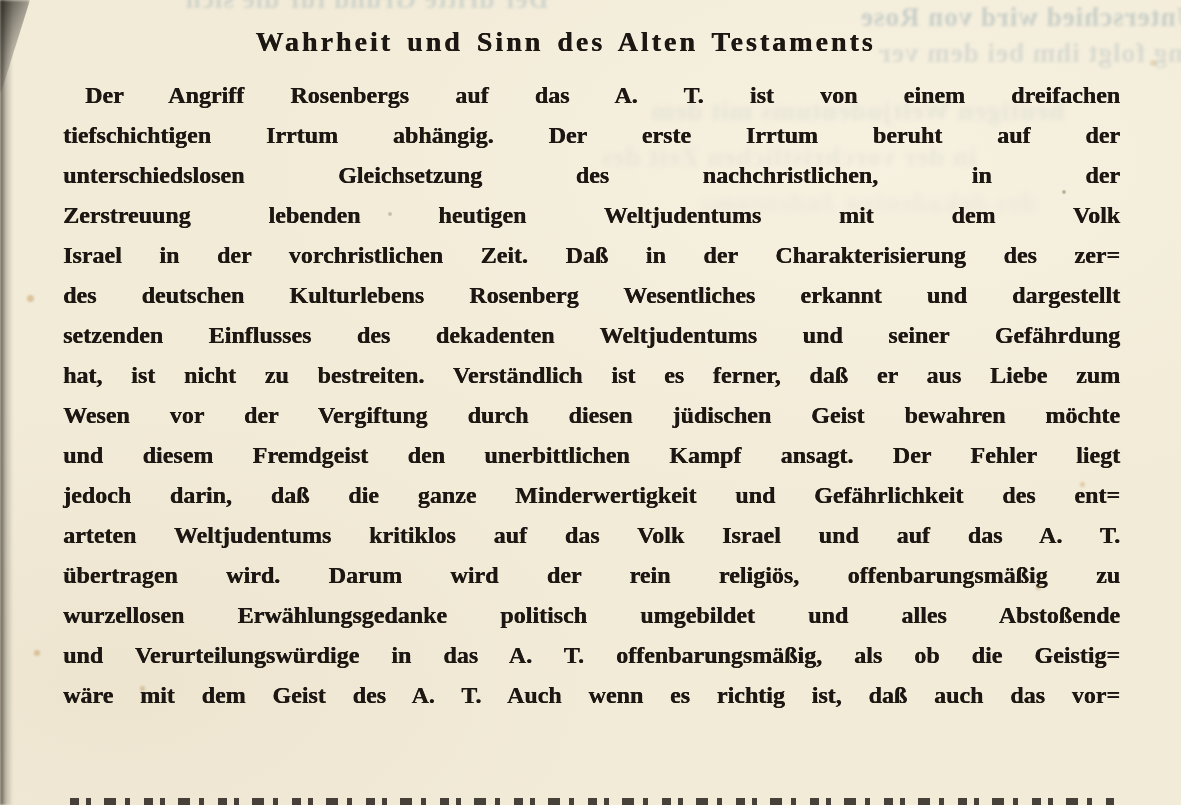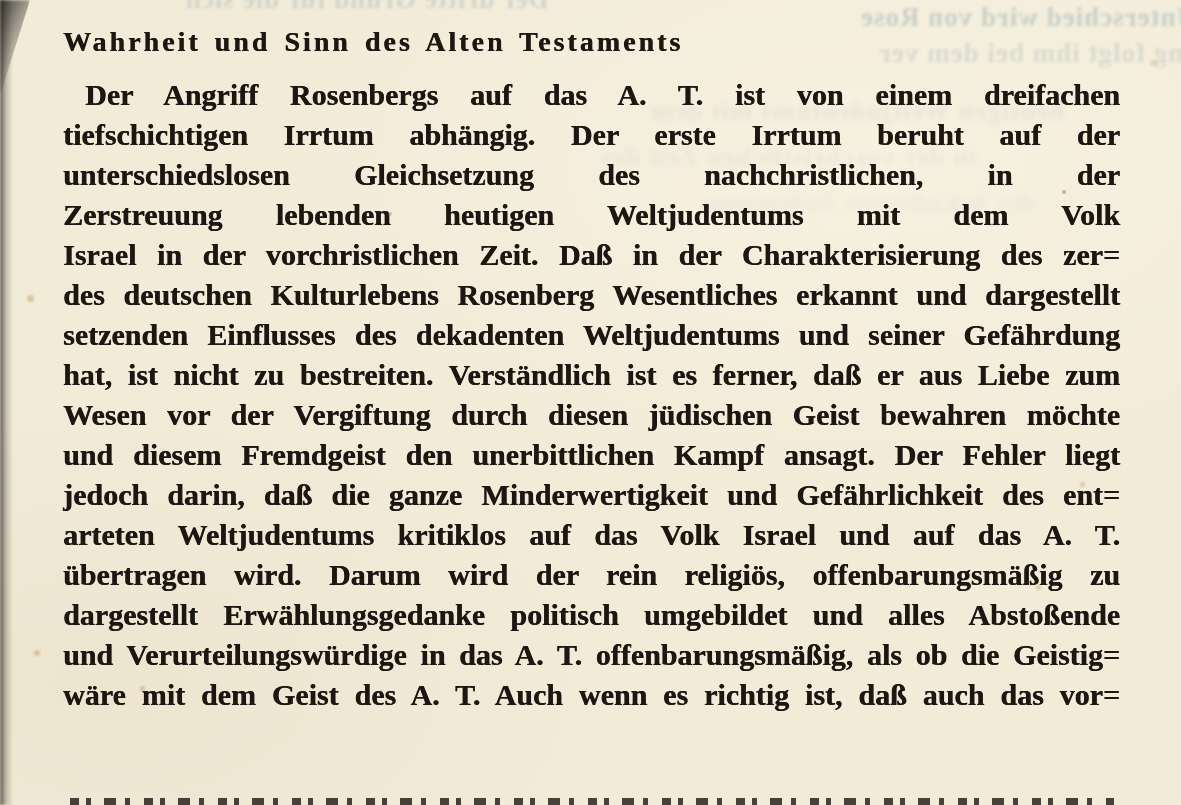--- a/index.html
+++ b/index.html
@@ -54,37 +54,38 @@
   .g-mid-1       { top: 96px;  left: 650px; font-size: 27px; opacity: 0.20; filter: blur(2.6px); }
   .g-mid-2       { top: 142px; left: 600px; font-size: 27px; opacity: 0.16; filter: blur(2.8px); }
   .g-mid-3       { top: 188px; left: 700px; font-size: 27px; opacity: 0.13; filter: blur(3px); }
 
   #title {
     position: absolute;
     top: 22px;
     left: 63px;
     right: 61px;
     padding-right: 52px;
+    text-align: center;
     font-size: 28px;
     font-weight: bold;
     letter-spacing: 3px;
     line-height: 40px;
     text-shadow: 0.4px 0 0 currentColor;
     word-spacing: 4px;
   }
   #paragraph {
     position: absolute;
     top: 75px;
     left: 63px;
     width: 1057px;
   }
   .bodyline {
     height: 40px;
     line-height: 40px;
-    font-size: 30px;
+    font-size: 24px;
     font-weight: bold;
     text-align: justify;
     text-align-last: justify;
     text-shadow: 0.4px 0 0 currentColor;
     overflow: visible;
     white-space: nowrap;
   }
   
   .bodyline.plain { white-space: normal; }
   .indent { padding-left: 22px; }
@@ -136,21 +137,21 @@
     <div class="bodyline plain">Zerstreuung lebenden heutigen Weltjudentums mit dem Volk</div>
     <div class="bodyline plain">Israel in der vorchristlichen Zeit. Daß in der Charakterisierung des zer=</div>
     <div class="bodyline plain">des deutschen Kulturlebens Rosenberg Wesentliches erkannt und dargestellt</div>
     <div class="bodyline plain">setzenden Einflusses des dekadenten Weltjudentums und seiner Gefährdung</div>
     <div class="bodyline plain">hat, ist nicht zu bestreiten. Verständlich ist es ferner, daß er aus Liebe zum</div>
     <div class="bodyline plain">Wesen vor der Vergiftung durch diesen jüdischen Geist bewahren möchte</div>
     <div class="bodyline plain">und diesem Fremdgeist den unerbittlichen Kampf ansagt. Der Fehler liegt</div>
     <div class="bodyline plain">jedoch darin, daß die ganze Minderwertigkeit und Gefährlichkeit des ent=</div>
     <div class="bodyline plain">arteten Weltjudentums kritiklos auf das Volk Israel und auf das A. T.</div>
     <div class="bodyline plain">übertragen wird. Darum wird der rein religiös, offenbarungsmäßig zu</div>
-    <div class="bodyline plain">dargestellt Erwählungsgedanke politisch umgebildet und alles Abstoßende</div>
+    <div class="bodyline plain">wurzellosen Erwählungsgedanke politisch umgebildet und alles Abstoßende</div>
     <div class="bodyline plain">und Verurteilungswürdige in das A. T. offenbarungsmäßig, als ob die Geistig=</div>
     <div class="bodyline plain">wäre mit dem Geist des A. T. Auch wenn es richtig ist, daß auch das vor=</div>
   </div>
 
   <div class="clipped-line"></div>
 
   <div class="edge-left"></div>
   <div class="edge-corner"></div>
   <div class="spot s1"></div>
   <div class="spot s2"></div>

